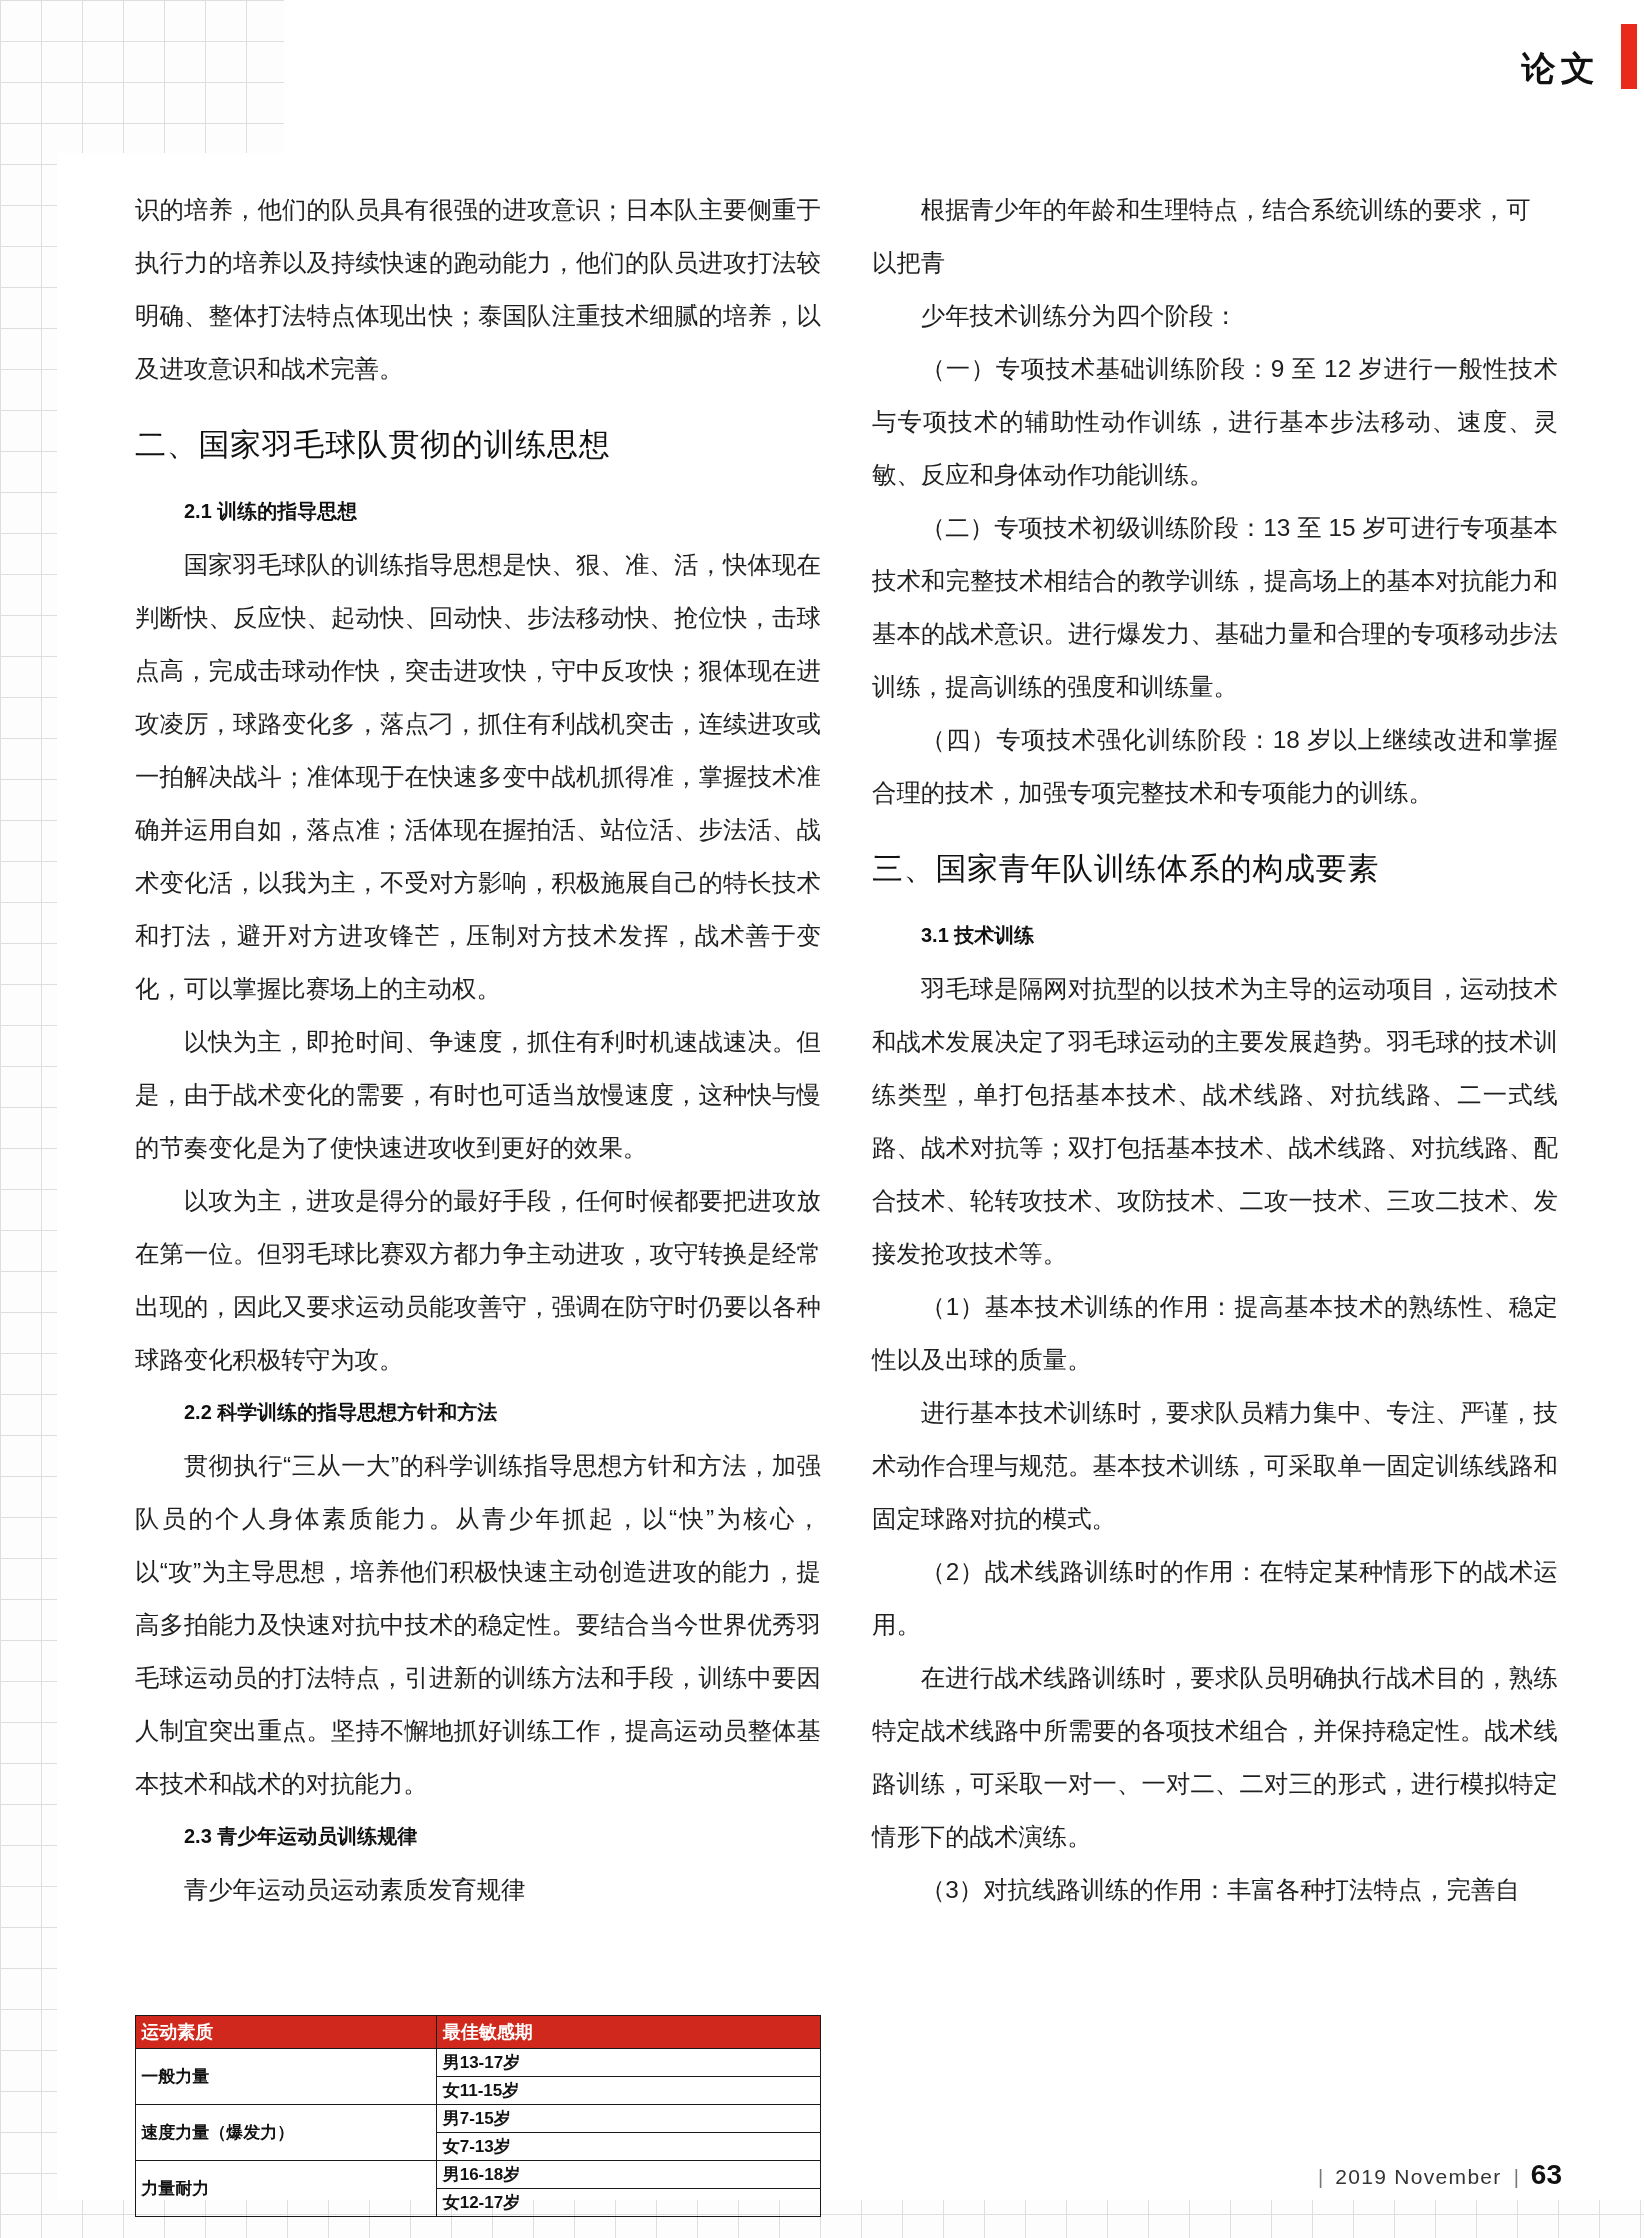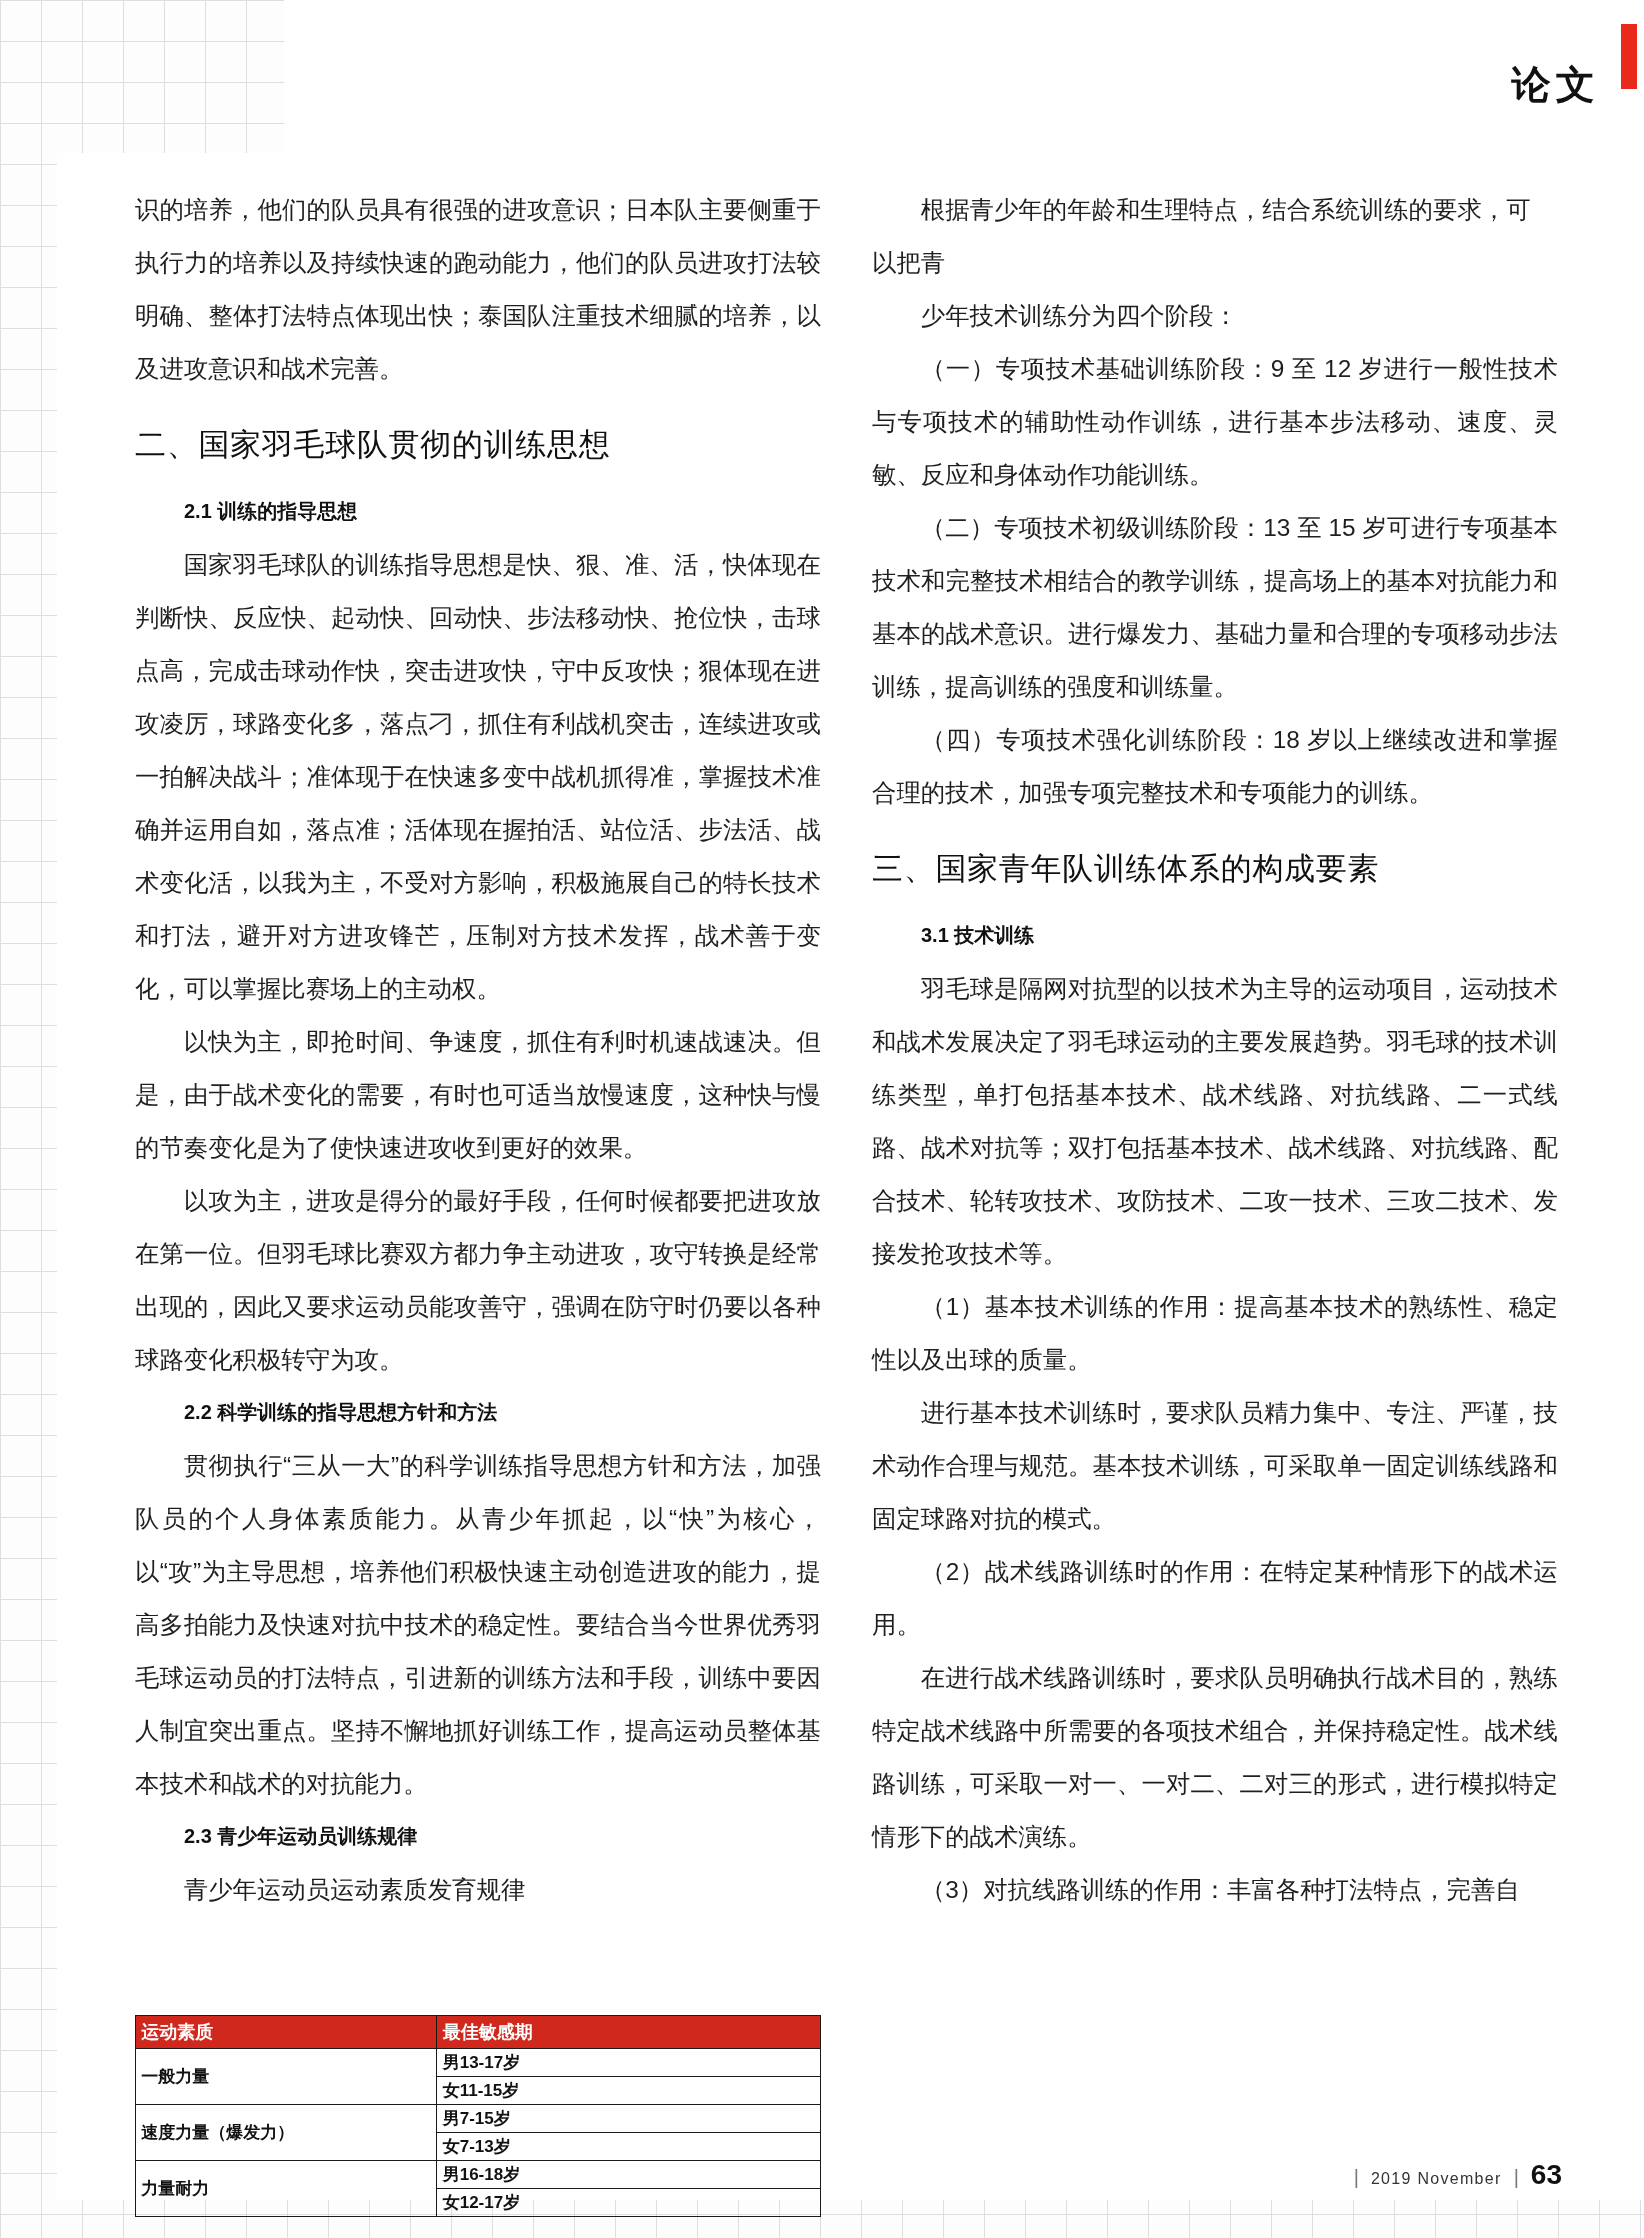--- a/index.html
+++ b/index.html
@@ -35,25 +35,24 @@
     background-image:
       linear-gradient(#dedede 0.7px, transparent 0.7px),
       linear-gradient(90deg, #dedede 0.7px, transparent 0.7px);
     background-size: 41px 41px;
     background-position: -16px 0;
   }
   .masthead { position: absolute; top: 0; right: 0; width: 330px; height: 132px; }
   .page-label {
     position: absolute;
     top: 46px; right: 44px;
-    font-size: 39px;
+    font-size: 34px;
     font-weight: 700;
     letter-spacing: 5.3px;
     color: #111111;
-    margin-top: 12px;
   }
   .red-bar {
     position: absolute;
     top: 24px; right: 6.6px;
     width: 16px; height: 65px;
     background: #e8291c;
   }
   .col {
     position: absolute;
     top: 183px;
@@ -119,21 +118,21 @@
     align-items: baseline;
     color: #333333;
   }
   .footer .sep {
     color: #777777;
     font-size: 20px;
     margin: 0 12px;
     font-weight: 400;
   }
   .footer .date {
-    font-size: 16px;
+    font-size: 21px;
     letter-spacing: 1.3px;
     color: #333333;
   }
   .footer .pagenum {
     font-size: 28px;
     font-weight: 700;
     color: #111111;
   }
 </style>
 </head>

